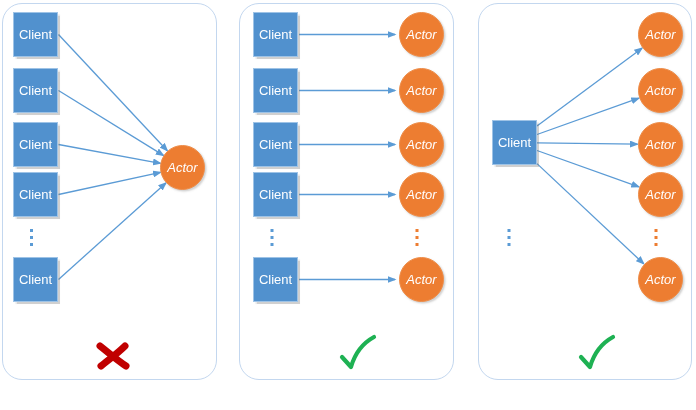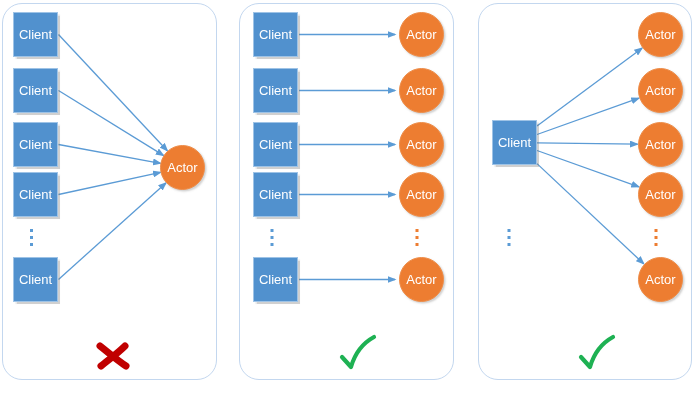--- a/index.html
+++ b/index.html
@@ -21,20 +21,21 @@
   .client{
     background:var(--client_fill,#5191CE);
     border:1px solid var(--client_border,#9EC3E6);
     box-shadow:1.5px 1.5px 1px rgba(120,120,120,0.35);
   }
   .actor{
     background:var(--actor_fill,#ED7D31);
     border:1px solid var(--actor_border,#EE8D49);
     border-radius:50%;
     box-shadow:1.5px 1.5px 2px rgba(120,120,120,0.35);
+    font-style:italic;
   }
   .edge{stroke:var(--arrow,#5B9BD5);stroke-width:1.3;fill:none;}
   .dot-blue{fill:var(--dot_blue,#5B9BD5);}
   .dot-orange{fill:var(--dot_orange,#ED7D31);}
   .cross-stroke{stroke:var(--cross,#C00000);stroke-width:7;stroke-linecap:round;fill:none;}
   .check-stroke{stroke:var(--check,#1EB153);stroke-width:4.2;stroke-linecap:round;stroke-linejoin:round;fill:none;}
 </style>
 </head>
 <body>
 

